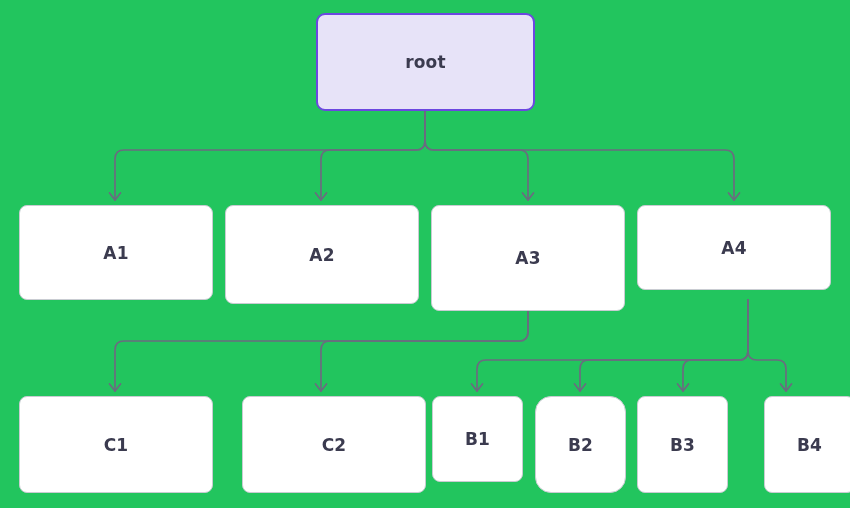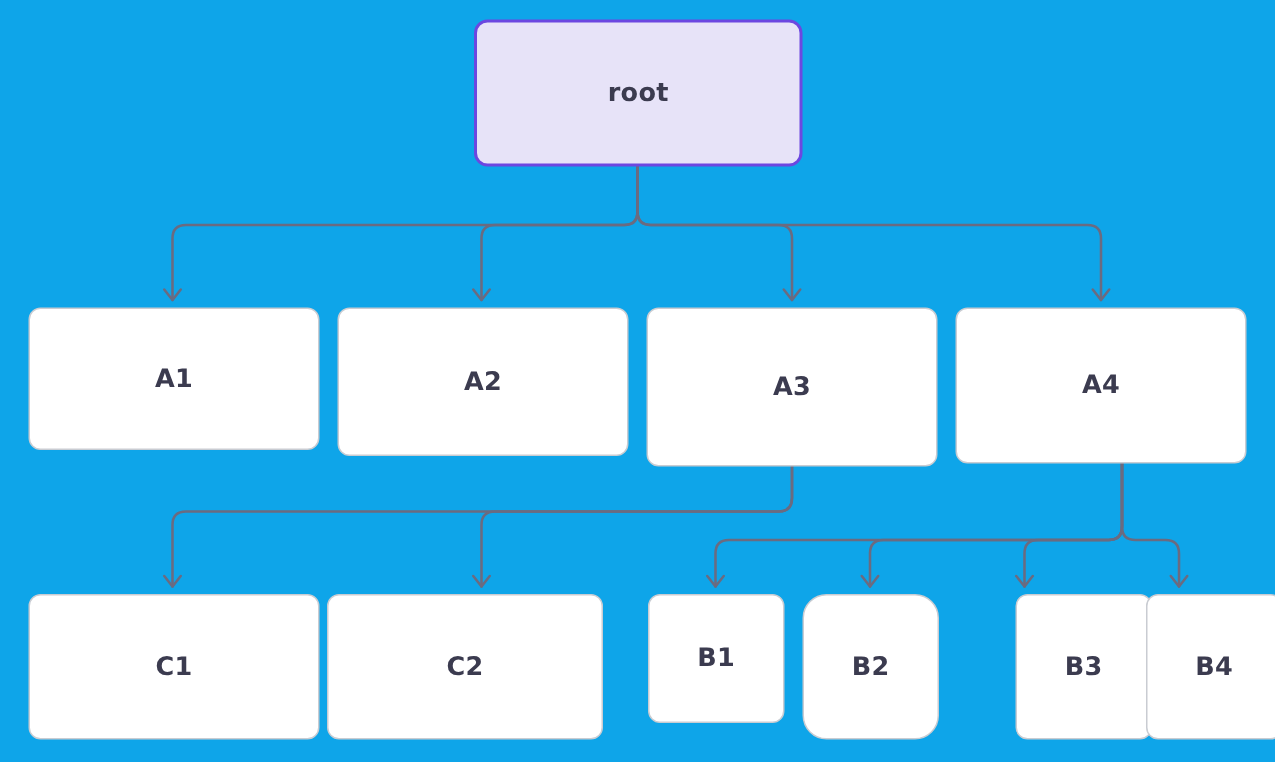--- a/index.html
+++ b/index.html
@@ -4,21 +4,21 @@
 <style>
   html, body {
     margin: 0;
     padding: 0;
     background: #f9f9fa;
   }
   #canvas {
     position: relative;
     width: 850px;
     height: 508px;
-    background: #0ea5e9;
+    background: #22c55e;
     overflow: hidden;
     font-family: "DejaVu Sans", sans-serif;
   }
   #edges {
     position: absolute;
     left: 0;
     top: 0;
     width: 850px;
     height: 508px;
     pointer-events: none;
@@ -79,35 +79,35 @@
       </div>
       <div class="node" style="left: 19px; top: 205px; width: 194px; height: 95px;">
         <span class="node-label">A1</span>
       </div>
       <div class="node" style="left: 225px; top: 205px; width: 194px; height: 99px;">
         <span class="node-label">A2</span>
       </div>
       <div class="node" style="left: 431px; top: 205px; width: 194px; height: 106px;">
         <span class="node-label">A3</span>
       </div>
-      <div class="node" style="left: 637px; top: 205px; width: 194px; height: 104px;">
+      <div class="node" style="left: 637px; top: 205px; width: 194px; height: 85px;">
         <span class="node-label">A4</span>
       </div>
       <div class="node" style="left: 19px; top: 396px; width: 194px; height: 97px; text-align: center;">
         <span class="node-label">C1</span>
       </div>
-      <div class="node" style="left: 218px; top: 396px; width: 184px; height: 97px;">
+      <div class="node" style="left: 242px; top: 396px; width: 184px; height: 97px;">
         <span class="node-label">C2</span>
       </div>
       <div class="node" style="left: 432px; top: 396px; width: 91px; height: 86px;">
         <span class="node-label">B1</span>
       </div>
       <div class="node" style="left: 535px; top: 396px; width: 91px; height: 97px; border-radius: 16px;">
         <span class="node-label">B2</span>
       </div>
-      <div class="node" style="left: 637px; top: 396px; width: 91px; height: 97px; margin-left: 40px;">
+      <div class="node" style="left: 637px; top: 396px; width: 91px; height: 97px;">
         <span class="node-label">B3</span>
       </div>
       <div class="node" style="left: 740px; top: 396px; width: 91px; height: 97px; margin-left: 24px;">
         <span class="node-label">B4</span>
       </div>
     </div>
 </div>
 
 </body></html>

